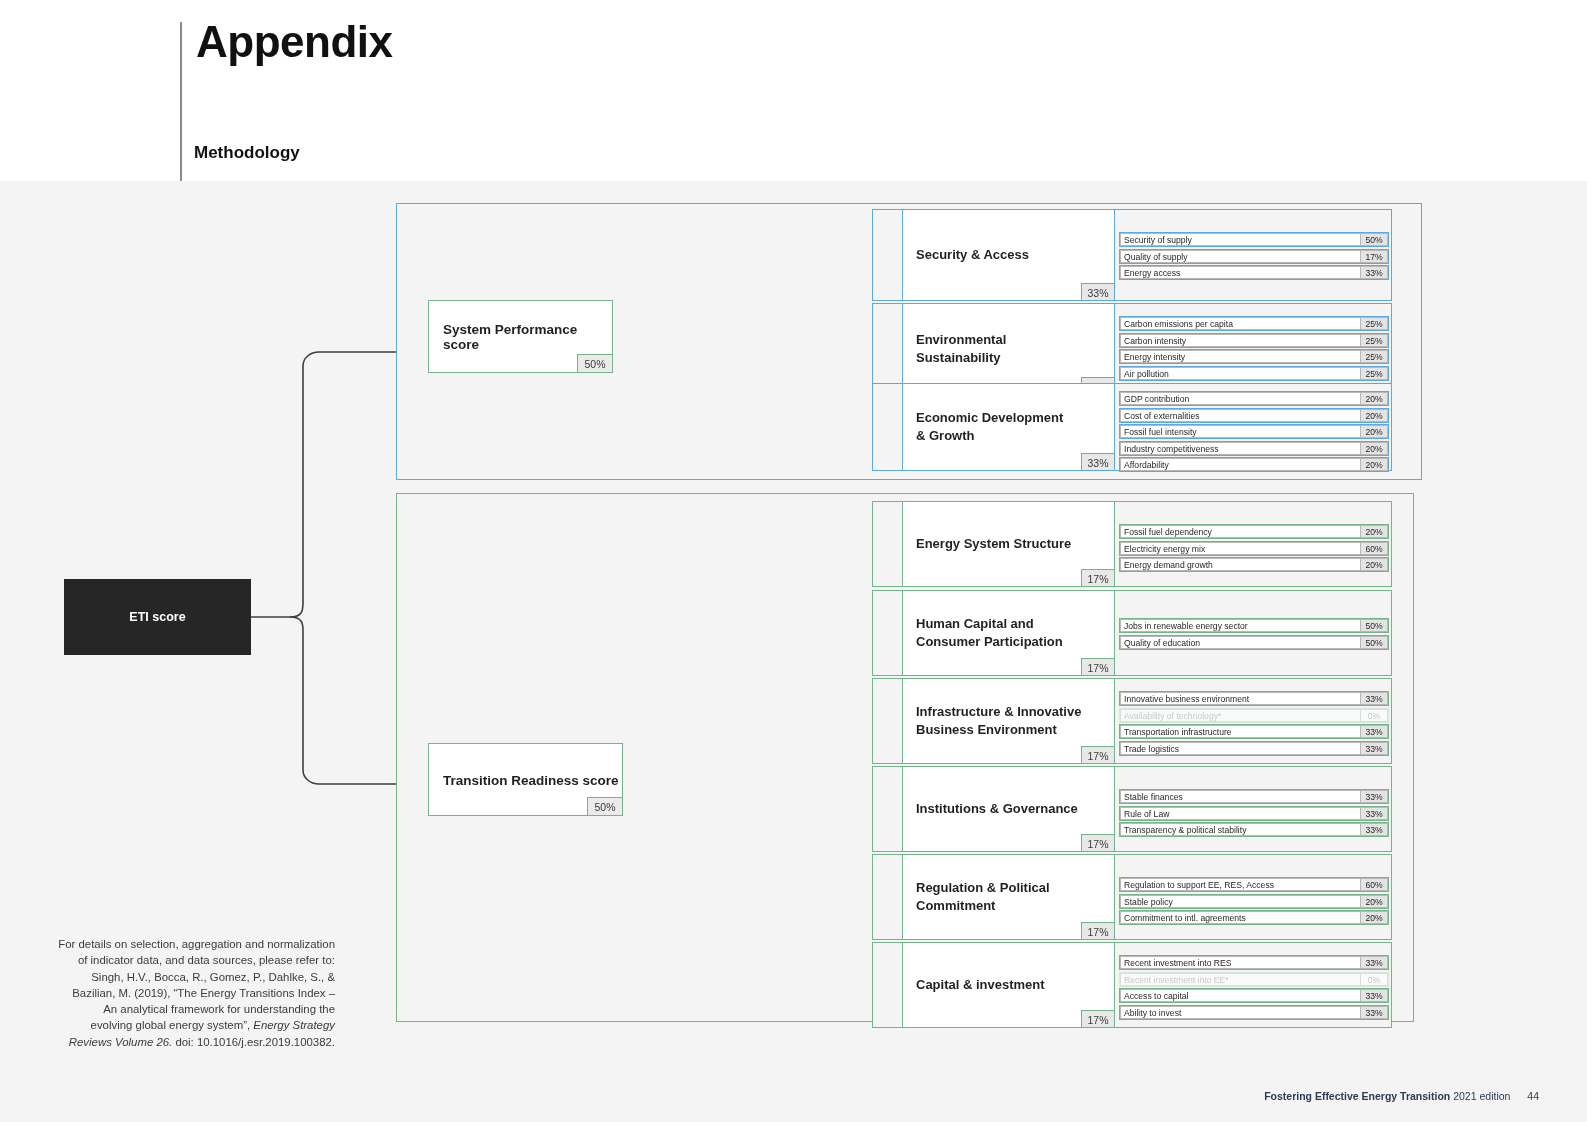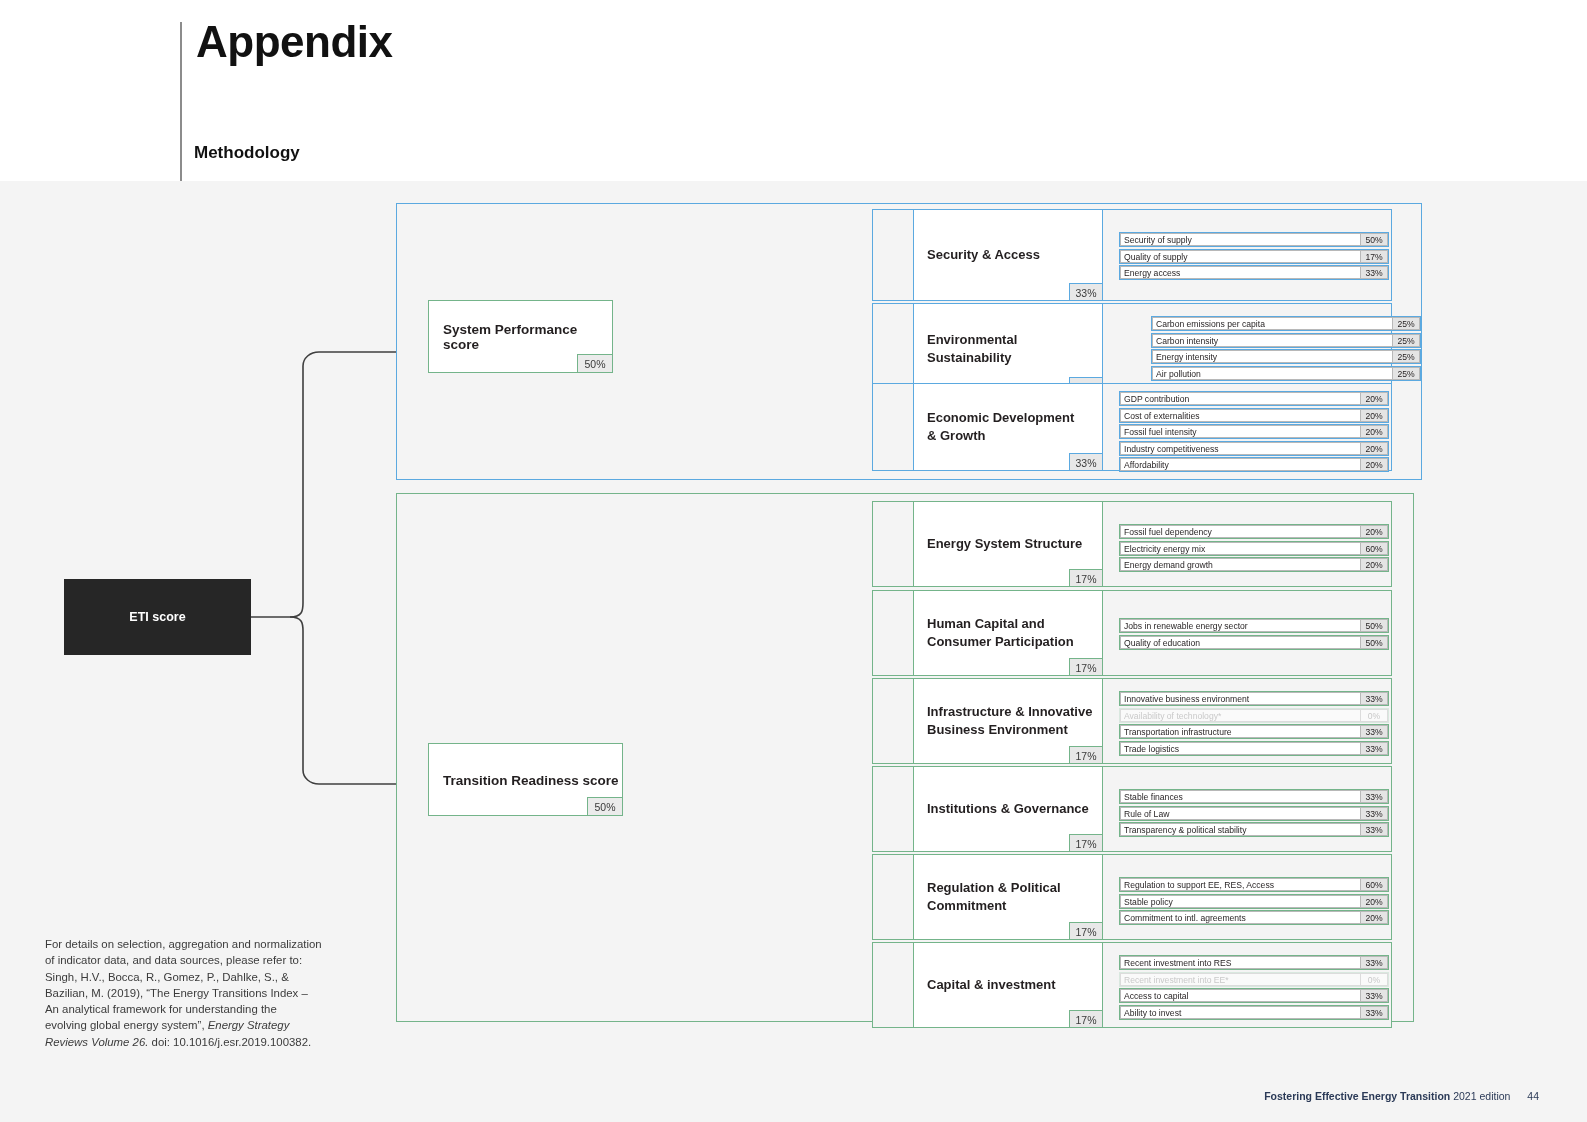--- a/index.html
+++ b/index.html
@@ -66,22 +66,22 @@
     position:absolute;left:0;right:0;top:50%;transform:translateY(-50%);
     text-align:center;font-size:12.5px;font-weight:700;color:#ffffff;
   }
 
   
   .pillar{position:absolute;background:#f4f4f4;box-sizing:border-box;}
   .pillar.blue{border:1px solid #5ba9e0;}
   .pillar.green{border:1px solid #74b48a;}
 
   .pillar-namebox{
-    position:absolute;left:29px;top:-1px;bottom:-1px;width:190px;
-    background:#ffffff;box-sizing:border-box;margin-left:11px;
+    position:absolute;left:29px;top:-1px;bottom:-1px;width:213px;
+    background:#ffffff;box-sizing:border-box;
   }
   .pillar.blue .pillar-namebox{border:1px solid #5ba9e0;}
   .pillar.green .pillar-namebox{border:1px solid #74b48a;}
   .pillar-name{
     position:absolute;left:13px;top:50%;transform:translateY(-50%);
     font-size:13px;font-weight:700;color:#231f20;line-height:1.35;
     white-space:pre-line;
   }
   .pillar-pct{
     position:absolute;right:-1px;bottom:-1px;
@@ -114,21 +114,21 @@
   }
   .ind-row.muted .ind-label,
   .ind-row.muted .ind-pct{
     color:#c9c9c9;border-color:#dcdcdc;background:#fafafa;
   }
   .ind-row.muted{border-color:#d9e8df;}
 
   
   .footnote{
     position:absolute;left:45px;top:755px;width:290px;
-    font-size:11.4px;line-height:16.3px;color:#3b3b3b;
+    font-size:11.4px;line-height:16.3px;color:#3b3b3b;text-align:right;
   }
   .footnote i{font-style:italic;}
 
   
   .footer{
     position:absolute;right:48px;bottom:20px;
     font-size:10.5px;color:#2b3a57;white-space:nowrap;
   }
   .footer .ft-bold{font-weight:700;}
   .footer .ft-reg{font-weight:400;text-align:center;}
@@ -204,21 +204,21 @@
       </div>
     </div>
   </div>
 
   <div class="pillar blue" style="left:872px;top:122px;width:520px;height:92px;">
     <div class="pillar-namebox">
       <div class="pillar-name">Environmental
 Sustainability</div>
       <div class="pillar-pct">33%</div>
     </div>
-    <div class="ind-list" style="top:12px;margin-left:32px;">
+    <div class="ind-list" style="top:12px;">
       <div class="ind-row blue">
         <div class="ind-label">Carbon emissions per capita</div>
         <div class="ind-pct">25%</div>
       </div>
       <div class="ind-row blue">
         <div class="ind-label">Carbon intensity</div>
         <div class="ind-pct">25%</div>
       </div>
       <div class="ind-row blue">
         <div class="ind-label">Energy intensity</div>

